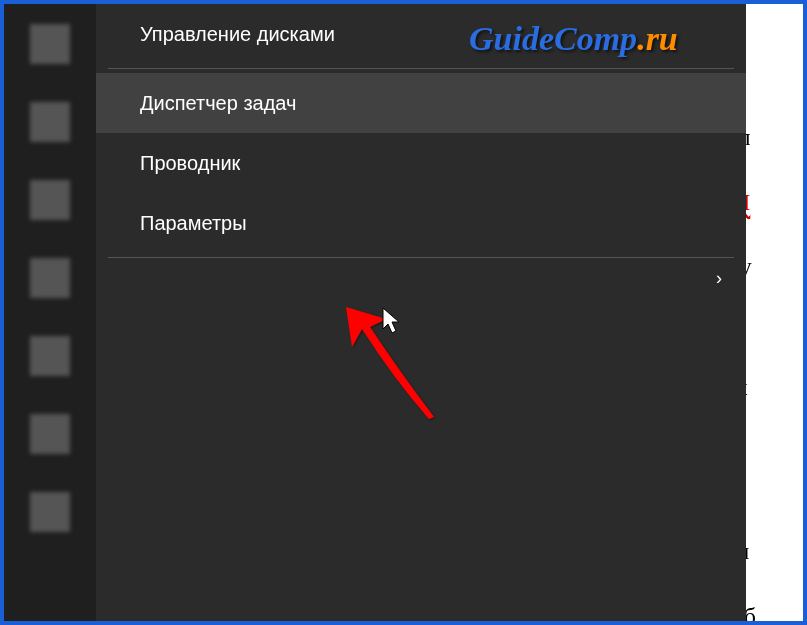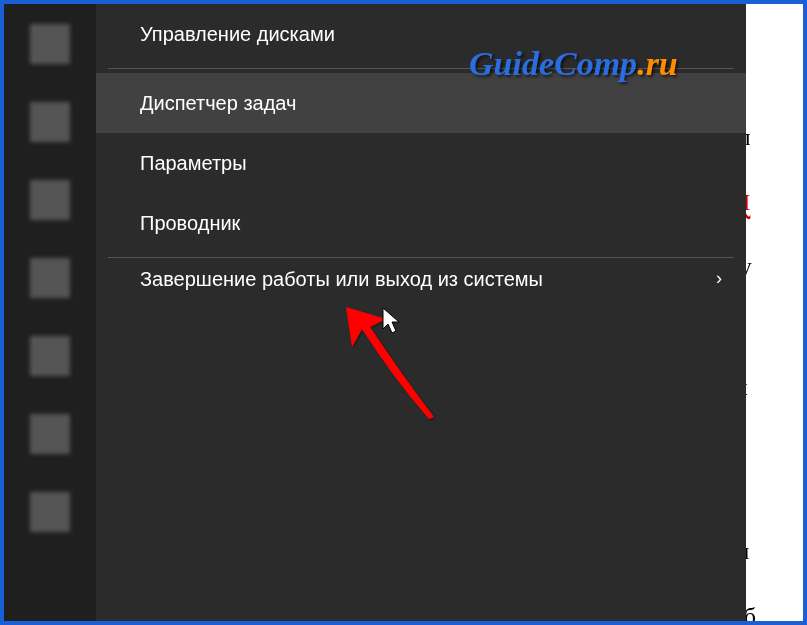--- a/index.html
+++ b/index.html
@@ -84,21 +84,21 @@
   }
   .menu-item.partial {
     height: 40px;
     padding-top: 6px;
     align-items: flex-start;
   }
 
   .watermark {
     position: absolute;
     left: 465px;
-    top: 41px;
+    top: 16px;
     font-family: "Comic Sans MS", cursive;
     font-size: 34px;
     font-weight: bold;
     font-style: italic;
     text-shadow: 2px 2px 3px rgba(0,0,0,0.6);
     white-space: nowrap;
   }
   .watermark .g { color: #2a6de0; }
   .watermark .o { color: #ff8c00; }
 
@@ -144,28 +144,27 @@
 
 <div class="context-menu">
   <div class="menu-item">
     <span>Управление дисками</span>
   </div>
   <div class="menu-separator"></div>
   <div class="menu-item hovered">
     <span>Диспетчер задач</span>
   </div>
   <div class="menu-item">
-    <span>Параметры</span>
+    <span>Проводник</span>
   </div>
   <div class="menu-item">
-    <span>Проводник</span>
+    <span>Параметры</span>
   </div>
   <div class="menu-separator"></div>
   <div class="menu-item partial">
-    <span>Завершение работы или выход из системы</span>
     <span class="chevron">›</span>
   </div>
 </div>
 
 <div class="watermark">
   <span class="g">GuideComp</span><span class="o">.ru</span>
 </div>
 
 <svg class="red-arrow" width="120" height="130">
   <defs>

